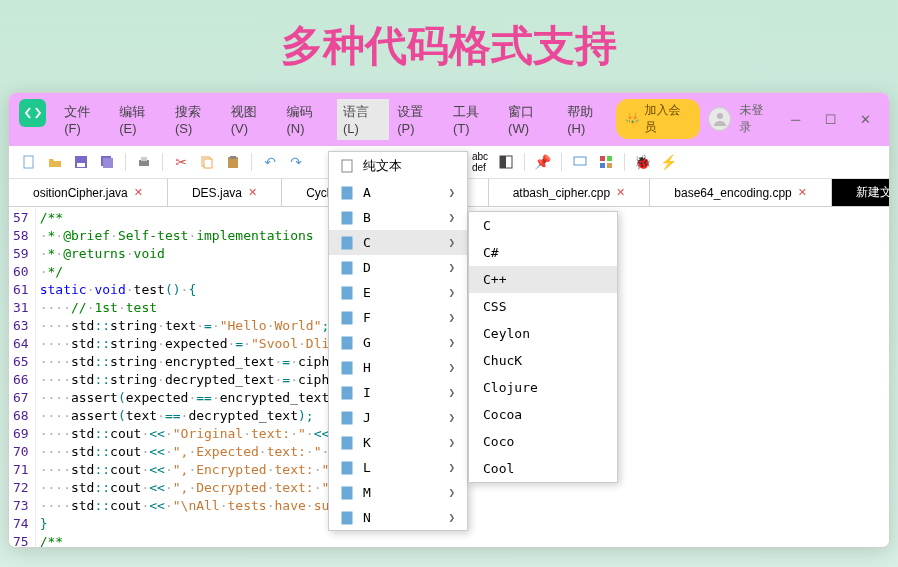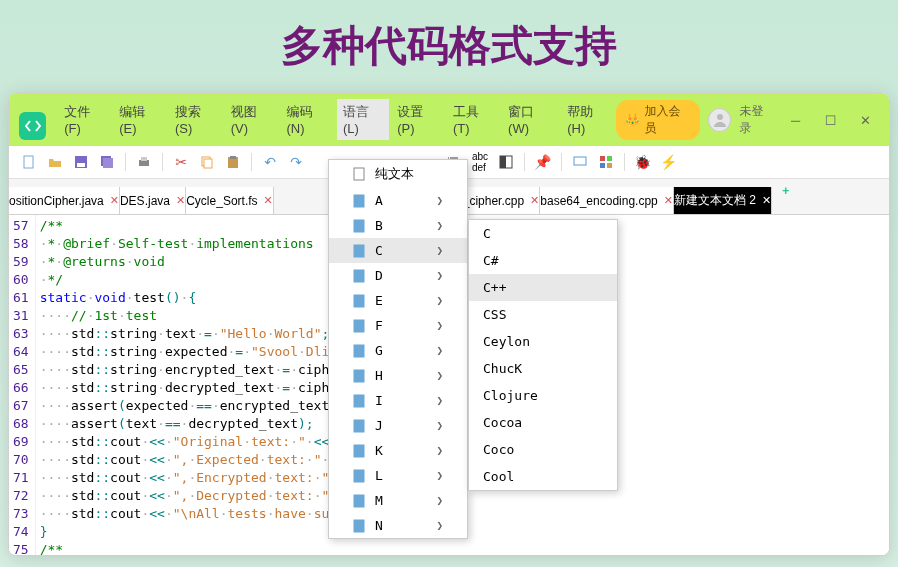--- a/index.html
+++ b/index.html
@@ -1,50 +1,50 @@
 <!DOCTYPE html>
 <html><head>
 <meta charset="utf-8">
 <style>
 * { margin: 0; padding: 0; box-sizing: border-box; }
 body { font-family: "Microsoft YaHei", Arial, sans-serif; background: linear-gradient(to bottom, #c8e8d8 0%, #d8f0e4 100%); width: 898px; height: 567px; overflow: hidden; }
-.hero-title { text-align: center; font-size: 42px; font-weight: bold; color: #701a75; padding: 18px 0; }
+.hero-title { text-align: center; font-size: 42px; font-weight: bold; color: #ec4899; padding: 18px 0; }
 .app-window { background: #fff; border-radius: 8px; margin: 0 8px; box-shadow: 0 4px 20px rgba(0,0,0,0.15); overflow: hidden; border: 1px solid #d0d0d0; }
-.titlebar { display: flex; align-items: flex-end; padding: 6px 10px; background: #bef264; font-size: 13px; color: #444; }
+.titlebar { display: flex; align-items: flex-start; padding: 6px 10px; background: #f0abfc; font-size: 13px; color: #444; }
 .app-logo { width: 28px; height: 28px; background: #1fc98e; border-radius: 6px; margin-right: 12px; display: flex; align-items: center; justify-content: center; color: #fff; font-size: 14px; }
 .menu-items { display: flex; gap: 2px; }
 .menu-item { padding: 4px 6px; cursor: pointer; }
 .menu-item.active { background: #e8e8e8; }
 .titlebar-right { margin-left: auto; display: flex; align-items: center; gap: 8px; }
 .vip-badge { background: #ffc933; color: #6b4a00; padding: 3px 10px; border-radius: 12px; font-size: 12px; display: flex; align-items: center; gap: 4px; }
 .avatar { width: 24px; height: 24px; border-radius: 50%; background: #e8e8e8; border: 1px solid #ccc; display: flex; align-items: center; justify-content: center; }
 .win-btn { width: 28px; height: 24px; display: flex; align-items: center; justify-content: center; cursor: pointer; color: #666; }
 .toolbar { display: flex; align-items: center; padding: 4px 8px; border-bottom: 1px solid #e0e0e0; gap: 2px; }
 .tool-btn { width: 24px; height: 24px; display: flex; align-items: center; justify-content: center; cursor: pointer; font-size: 14px; }
 .tool-sep { width: 1px; height: 18px; background: #ddd; margin: 0 4px; }
 .tabs { display: flex; border-bottom: 1px solid #d0d0d0; background: #f5f5f5; font-size: 12px; overflow: hidden; }
-.tab { padding: 5px 0; background: #fff; border-right: 1px solid #d0d0d0; display: flex; align-items: center; gap: 6px; cursor: pointer; white-space: nowrap; margin-top: 8px; }
+.tab { padding: 5px 24px; background: #fff; border-right: 1px solid #d0d0d0; display: flex; align-items: center; gap: 6px; cursor: pointer; white-space: nowrap; }
 .tab.active { background: #000000; color: #fff; }
 .tab-close { color: #e05050; font-size: 11px; cursor: pointer; }
 .tab.active .tab-close { color: #fff; }
 .tab-add { padding: 5px 10px; color: #1fc98e; font-weight: bold; cursor: pointer; }
 .editor { display: flex; font-family: Consolas, monospace; font-size: 13px; background: #fff; height: 340px; position: relative; }
 .gutter { background: #fff; color: #4c1d95; padding: 2px 6px 2px 4px; text-align: right; user-select: none; border-right: 1px solid #eee; }
 .gutter div { line-height: 18px; }
 .code { padding: 2px 0 2px 4px; }
 .code div { line-height: 18px; white-space: pre; }
 .c-comment { color: #008000; }
 .c-keyword { color: #0000ff; }
 .c-string { color: #c87832; }
 .c-punct { color: #008080; }
 .c-dots { color: #aaa; }
 .c-id { color: #000; }
 .dropdown { position: absolute; background: #fff; border: 1px solid #ccc; box-shadow: 2px 2px 8px rgba(0,0,0,0.2); font-size: 13px; z-index: 100; }
 .dd-main { top: 0; left: 319px; width: 140px; }
-.dd-row { display: flex; align-items: center; padding: 5px 24px; cursor: pointer; gap: 8px; }
+.dd-row { display: flex; align-items: center; padding: 5px 12px; cursor: pointer; gap: 8px; }
 .dd-row:hover, .dd-row.hover { background: #e8e8e8; }
 .dd-icon { width: 14px; height: 14px; display: inline-block; }
 .dd-arrow { margin-left: auto; color: #666; font-size: 11px; }
 .dd-sub { top: 60px; left: 459px; width: 150px; }
 .dd-sub .dd-row { padding: 6px 14px; }
 .file-ico { fill: #6ba8d8; }
 </style>
 </head>
 <body>
 

